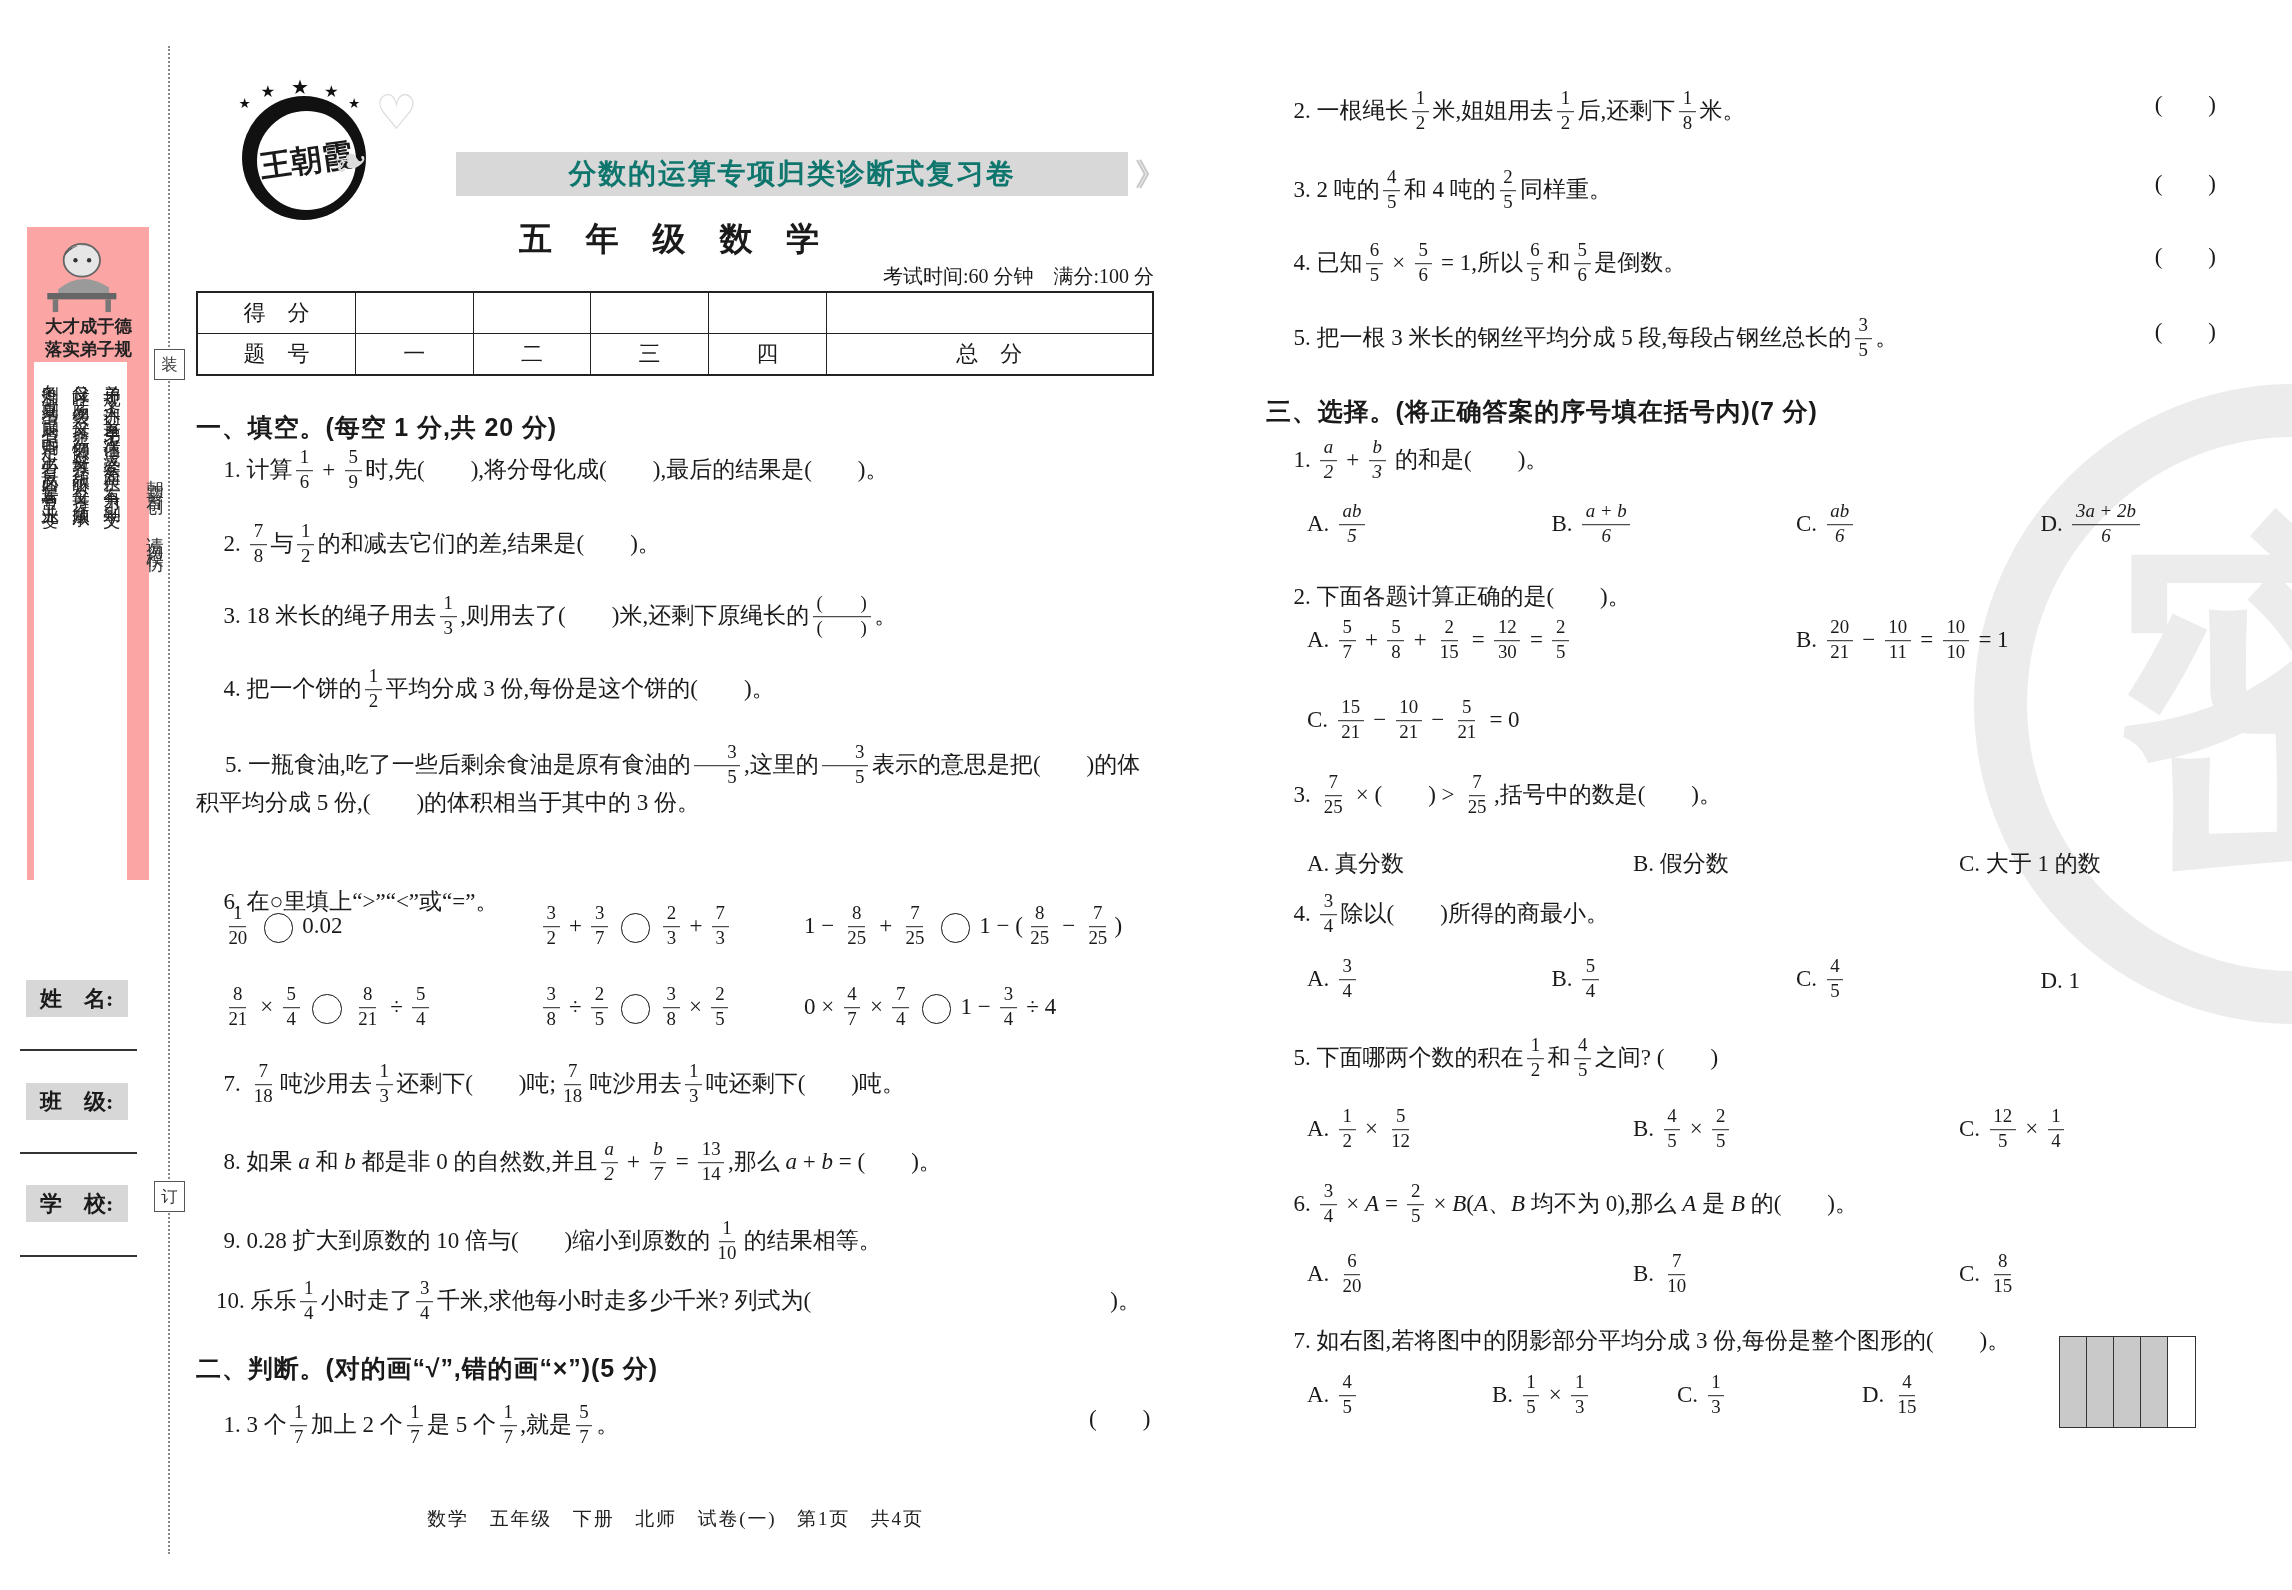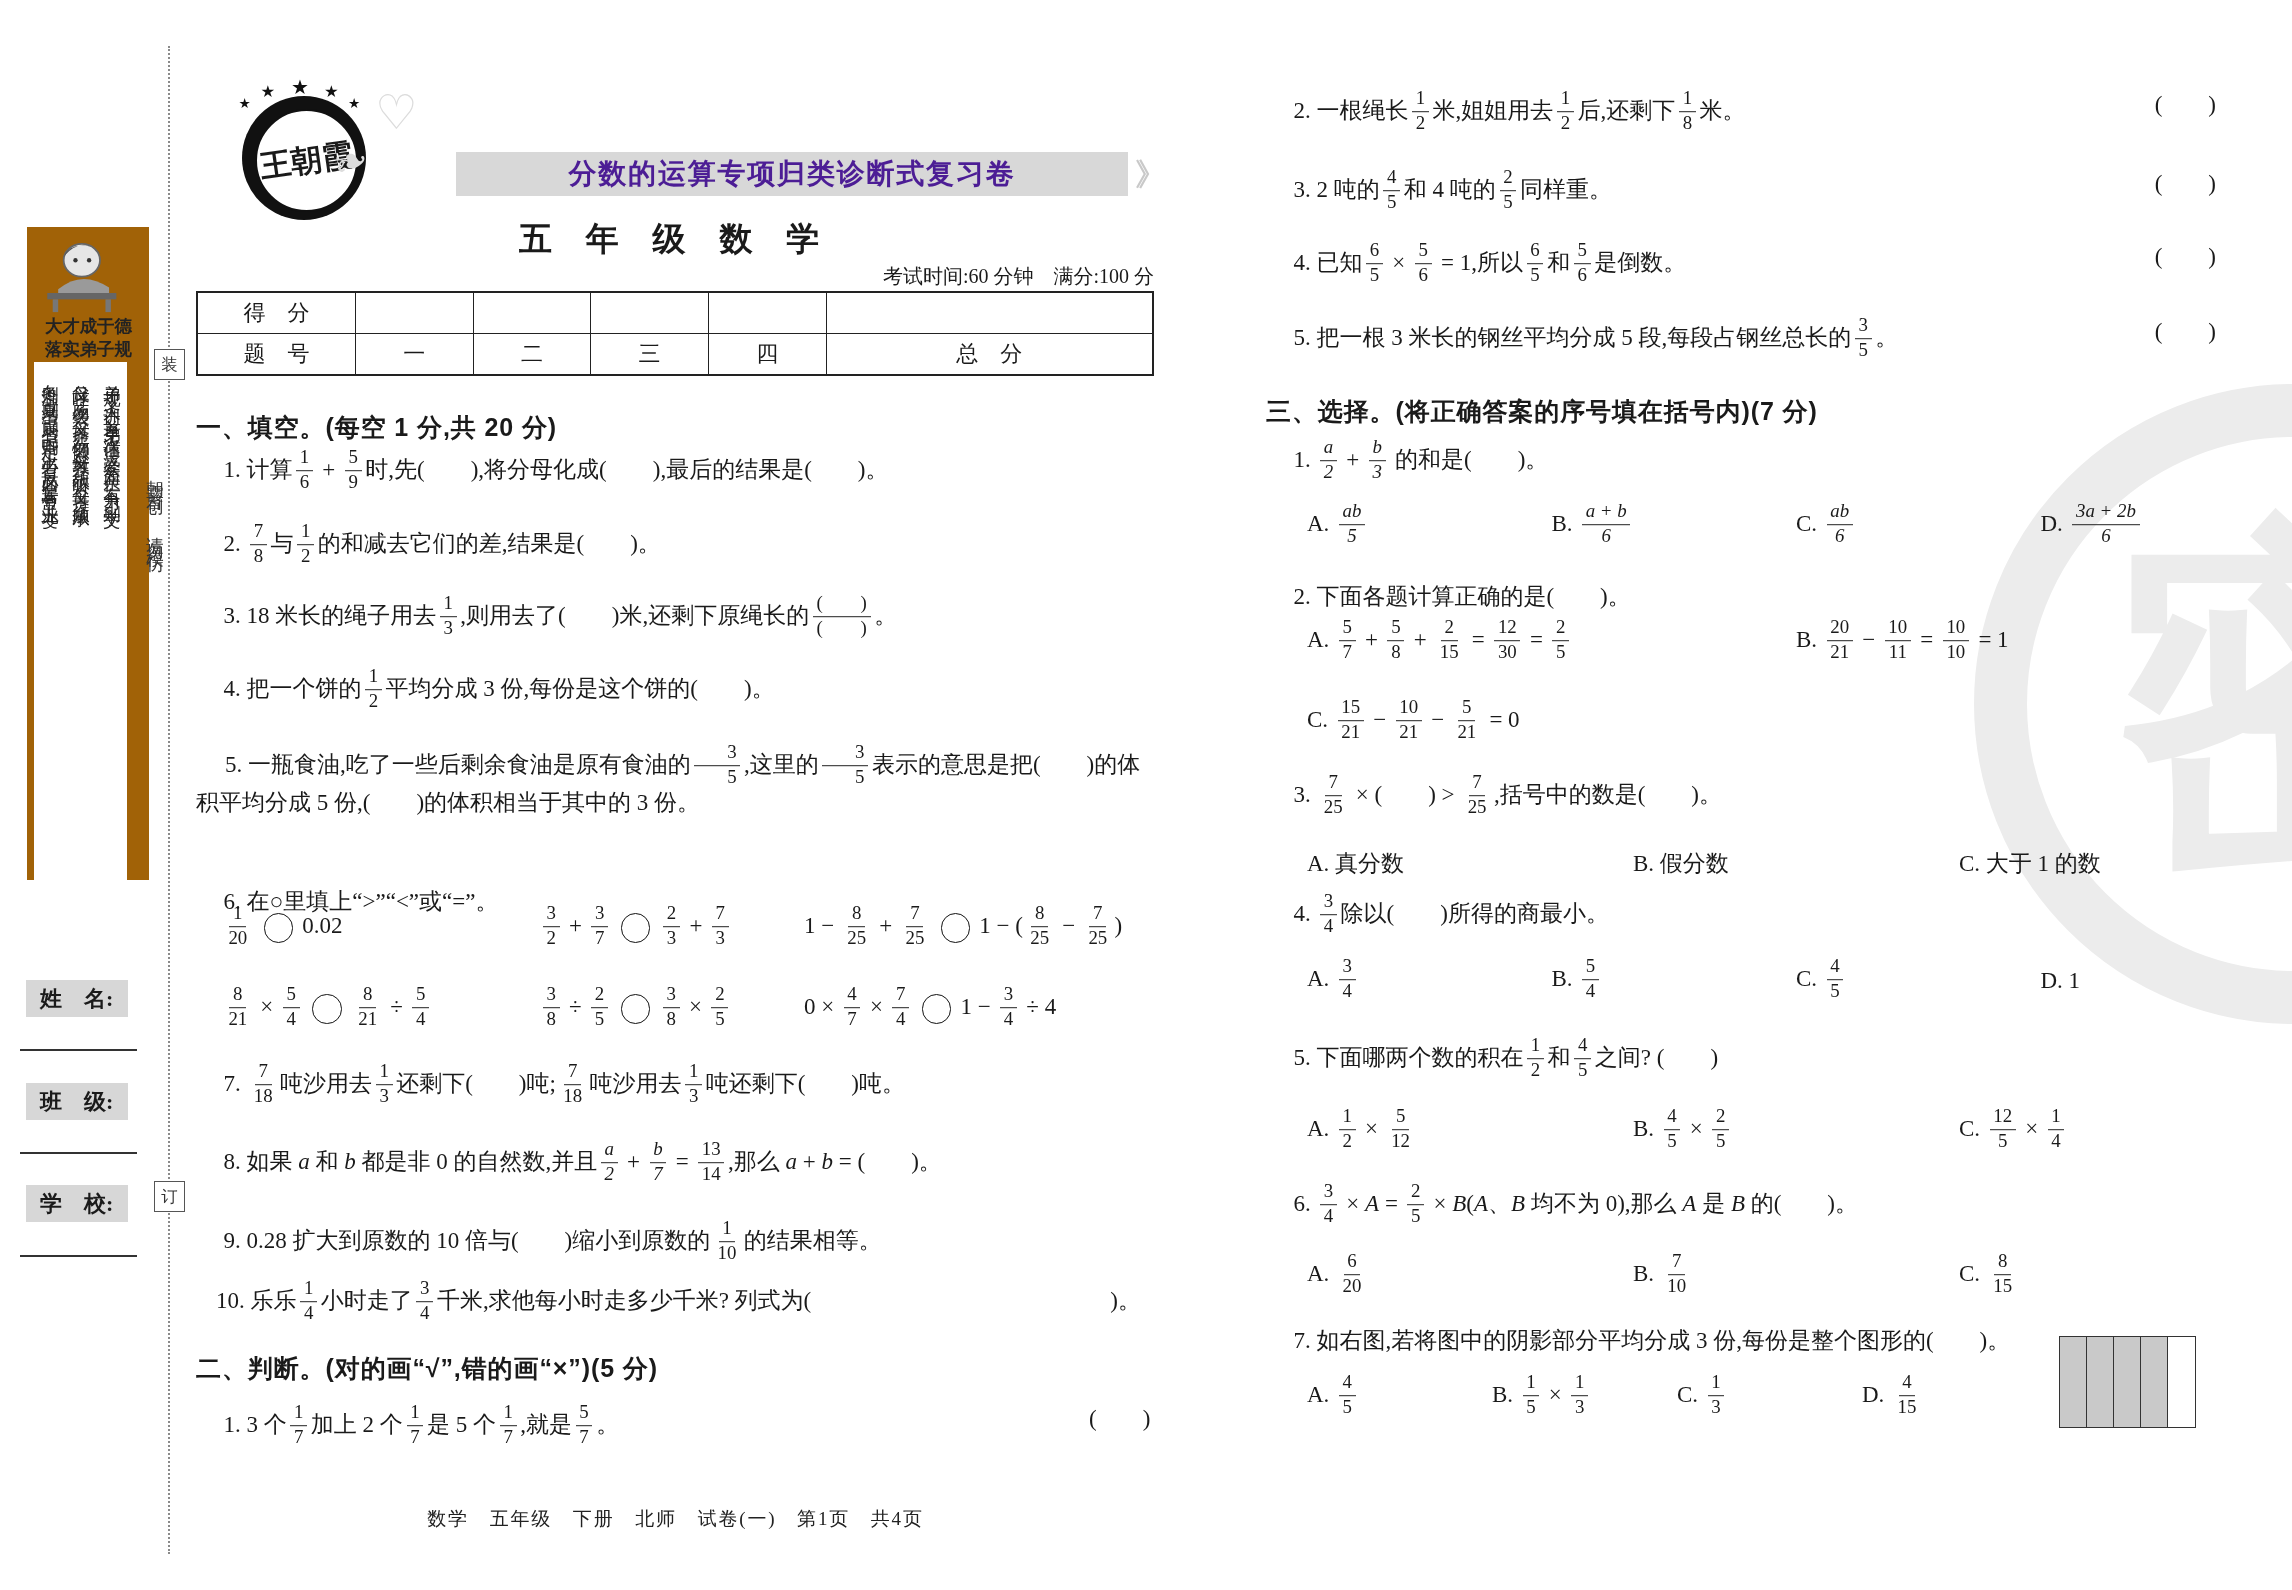--- a/index.html
+++ b/index.html
@@ -10,21 +10,21 @@
   
   .frac{display:inline-flex;flex-direction:column;align-items:center;vertical-align:middle;
         line-height:1;margin:0 3.7px;font-size:0.82em;transform:translateY(-1.8px);}
   .frac .num{padding:0 3.7px 2.7px 3.7px;border-bottom:1.8px solid #222;}
   .frac .den{padding:2.7px 3.7px 0 3.7px;}
   .var{font-style:italic;font-family:"Liberation Serif","DejaVu Serif",serif;}
   .cmp{display:inline-block;width:27.4px;height:27.4px;border:1.8px solid #111;border-radius:50%;
        vertical-align:middle;margin:0 9.1px;background:#fff;}
 
   
-  .side-panel{left:27.4px;top:227px;width:122px;height:653px;background:#a16207;}
+  .side-panel{left:27.4px;top:227px;width:122px;height:653px;background:#fca5a5;}
   .kid{left:9.1px;top:5.5px;width:88px;height:80px;}
   .motto{width:100%;text-align:center;font-weight:bold;font-size:17.4px;line-height:22px;
          font-family:"Liberation Serif","DejaVu Serif",serif;color:#222;}
   .verses{left:6.4px;top:135px;width:93px;height:510px;background:#fff;padding:5.5px 0;}
   .verse-row{display:flex;justify-content:space-around;margin:3.7px 0 9.1px 0;}
   .verse-col{writing-mode:vertical-rl;text-orientation:upright;font-size:17.4px;line-height:1;
              letter-spacing:2.7px;color:#222;}
   .field-box{left:25.6px;width:102px;height:37px;background:#d7d7d7;font-weight:bold;
              font-size:22px;display:flex;align-items:center;justify-content:center;}
   .field-line{left:20px;width:117px;height:0;border-bottom:2.3px solid #333;}
@@ -53,21 +53,21 @@
               background:#111;}
   .logo .inner{position:absolute;left:22px;top:29px;width:99px;height:99px;border-radius:50%;
                background:#fff;border:2.7px solid #111;display:flex;align-items:center;justify-content:center;}
   .logo .name{font-weight:900;font-size:31px;font-family:"Liberation Serif","DejaVu Serif",serif;
               transform:rotate(-8deg);}
   .logo .star{position:absolute;font-size:20px;color:#111;}
   .ribbon{color:#dcdcdc;}
   .banner{left:260px;top:152px;width:672px;height:44px;background:#d8d8d8;display:flex;
           align-items:center;justify-content:center;}
   .banner-title{font-family:"Liberation Sans","DejaVu Sans",sans-serif;font-weight:900;font-size:28px;
-                letter-spacing:1.8px;color:#4c1d95;}
+                letter-spacing:1.8px;color:#0f766e;}
   .banner-chevron{left:939px;top:154px;font-size:31px;color:#c9c9c9;font-weight:bold;}
   .subtitle{left:0;top:217px;width:100%;text-align:center;font-weight:900;font-size:33px;
             letter-spacing:12.8px;font-family:"Liberation Serif","DejaVu Serif",serif;}
   .exam-info{left:0;top:263px;width:958px;text-align:right;font-size:20px;}
 
   
   .score-table{left:0;top:291px;width:958px;border-collapse:collapse;}
   .score-table td{border:1.6px solid #222;height:38px;text-align:center;font-size:22px;}
   .score-table tr td:first-child{width:155px;}
   .score-table{border:2.7px solid #222;}

